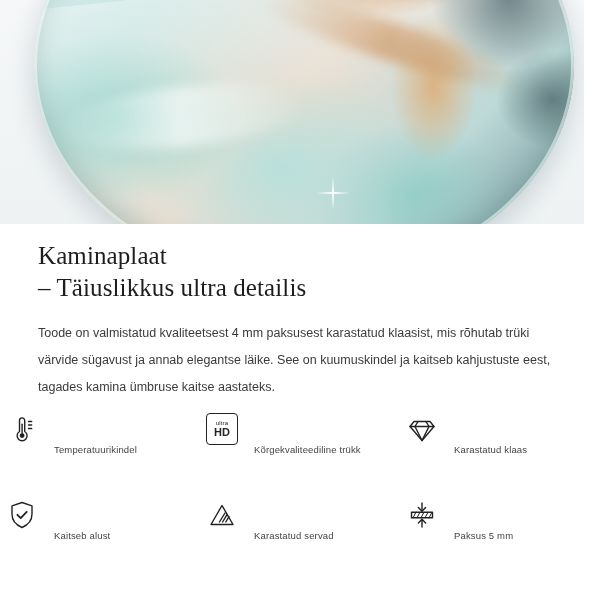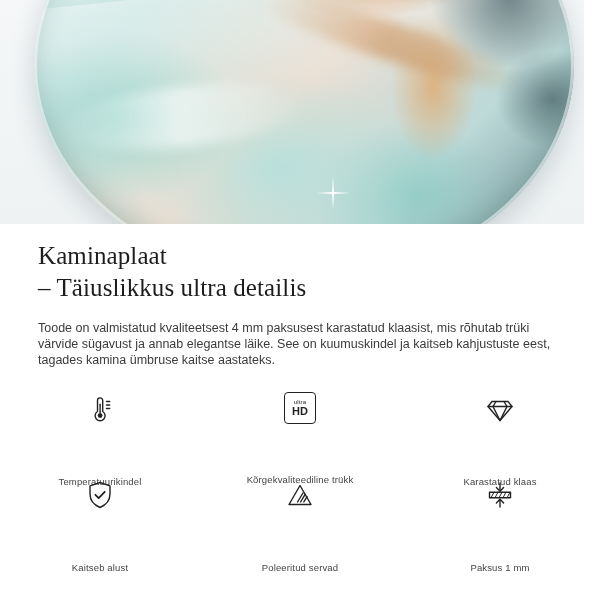--- a/index.html
+++ b/index.html
@@ -154,40 +154,40 @@
     line-height: 32px;
     color: #1d1d1d;
     letter-spacing: 0.1px;
   }
   .title .line2 { display: block; }
 
   .body-copy {
     margin: 0;
     padding: 16px 38px 0 38px;
     font-size: 12.5px;
-    line-height: 16px;
+    line-height: 27px;
     color: #3b3b3b;
     max-width: 536px;
   }
 
   
   .features {
     position: absolute;
     left: 0;
     top: 392px;
     width: 600px;
     display: grid;
     grid-template-columns: repeat(3, 1fr);
     grid-template-rows: 74px 74px;
     row-gap: 12px;
   }
 
   .feature {
     display: flex;
-    flex-direction: column;
+    flex-direction: row;
     align-items: center;
     justify-content: flex-start;
     gap: 10px;
   }
 
   .feature-icon {
     width: 44px;
     height: 44px;
     display: flex;
     align-items: center;
@@ -301,31 +301,31 @@
 
     <div class="feature">
       <div class="feature-icon">
         <svg width="34" height="34" viewBox="0 0 34 34" fill="none" stroke="#222" stroke-width="1.4" stroke-linecap="round" stroke-linejoin="round">
           <path d="M6 26.5h22L17 7.5z"></path>
           <path d="M14.5 24l5.5-9"></path>
           <path d="M17.6 24l4.4-7.4"></path>
           <path d="M20.8 24l3.2-5.4"></path>
         </svg>
       </div>
-      <div class="feature-label">Poleeritud servad</div>
+      <div class="feature-label">Karastatud servad</div>
     </div>
 
     <div class="feature">
       <div class="feature-icon">
         <svg width="34" height="34" viewBox="0 0 34 34" fill="none" stroke="#222" stroke-width="1.4" stroke-linecap="round" stroke-linejoin="round">
           <path d="M17 5v7.5"></path>
           <path d="M13.4 9.6L17 13.2l3.6-3.6"></path>
           <rect x="6.5" y="14.2" width="21" height="5.6" fill="none"></rect>
           <path d="M8 19.8l3-5.6M12 19.8l3-5.6M16 19.8l3-5.6M20 19.8l3-5.6M24 19.8l2.6-4.8" stroke-width="1"></path>
           <path d="M17 29v-7.5"></path>
           <path d="M13.4 24.9L17 21.3l3.6 3.6"></path>
         </svg>
       </div>
-      <div class="feature-label">Paksus 1 mm</div>
+      <div class="feature-label">Paksus 5 mm</div>
     </div>
 
   </div>
 </div>
 
 </body></html>

